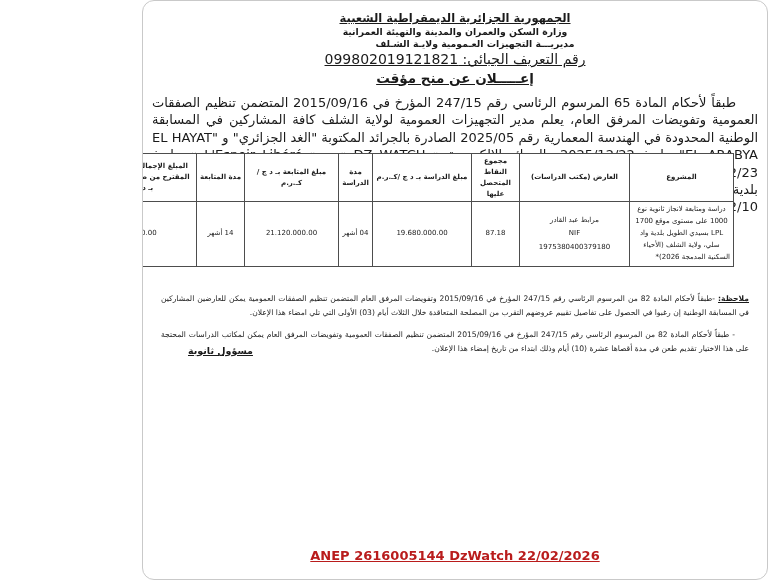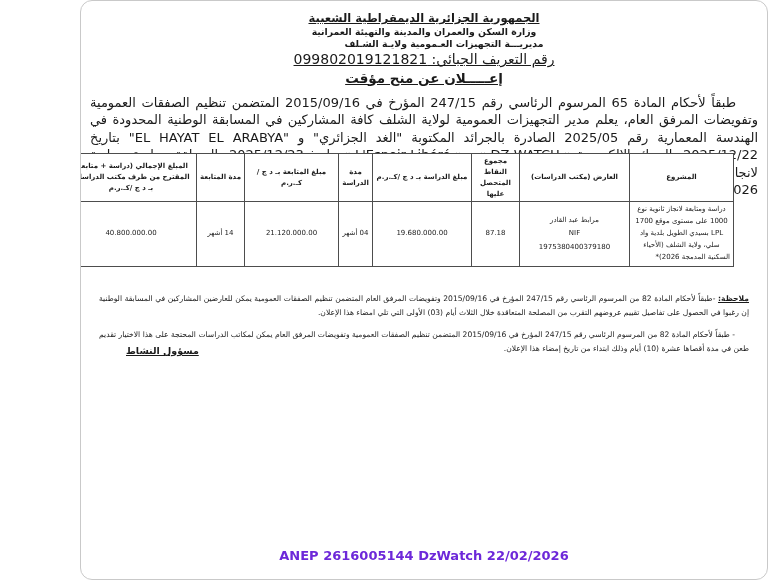--- a/index.html
+++ b/index.html
@@ -6,21 +6,21 @@
   html, body { background: #ffffff; }
   body {
     width: 768px; height: 580px;
     font-family: "DejaVu Sans", sans-serif;
     color: #1a1a1a;
     position: relative;
     overflow: hidden;
   }
   .page {
     position: absolute; inset: 0;
-    width: 688px; height: 580px;
+    width: 626px; height: 580px;
     background: #ffffff;
     border: 1px solid #c9c9c9;
     border-radius: 12px;
     overflow: hidden;
   }
   
   .header { position: absolute; top: 11px; left: 0; right: 0; text-align: center; direction: rtl; }
   .h-line1 { font-size: 11.5px; font-weight: bold; text-decoration: underline; line-height: 1.15; }
   .h-line2 { font-size: 9.3px; font-weight: bold; line-height: 1.25; margin-top: 1px; }
   .h-line3 { font-size: 9.3px; font-weight: bold; line-height: 1.25; margin-left: 40px; }
@@ -127,17 +127,17 @@
         <td>أحسن عرض من حيث المزايا الاقتصادية</td>
       </tr>
     </tbody>
   </table>
 
   <div class="notes">
     <p><span class="note-label">ملاحظة:</span><span> -طبقاً لأحكام المادة 82 من المرسوم الرئاسي رقم 247/15 المؤرخ في 2015/09/16 وتفويضات المرفق العام المتضمن تنظيم الصفقات العمومية يمكن للعارضين المشاركين في المسابقة الوطنية إن رغبوا في الحصول على تفاصيل تقييم عروضهم التقرب من المصلحة المتعاقدة خلال الثلاث أيام (03) الأولى التي تلي امضاء هذا الإعلان.</span></p>
     <p class="note2">- طبقاً لأحكام المادة 82 من المرسوم الرئاسي رقم 247/15 المؤرخ في 2015/09/16 المتضمن تنظيم الصفقات العمومية وتفويضات المرفق العام يمكن لمكاتب الدراسات المحتجة على هذا الاختيار تقديم طعن في مدة أقصاها عشرة (10) أيام وذلك ابتداء من تاريخ إمضاء هذا الإعلان.</p>
   </div>
 
-  <div class="signature">مسؤول النشاط</div>
+  <div class="signature">مسؤول ثانوية</div>
 
-  <div class="footer" style="color: #6d28d9;">ANEP 2616005144 DzWatch 22/02/2026</div>
+  <div class="footer" style="color: #b91c1c; text-decoration: underline;">ANEP 2616005144 DzWatch 22/02/2026</div>
 
 </div>
 
 </body></html>

